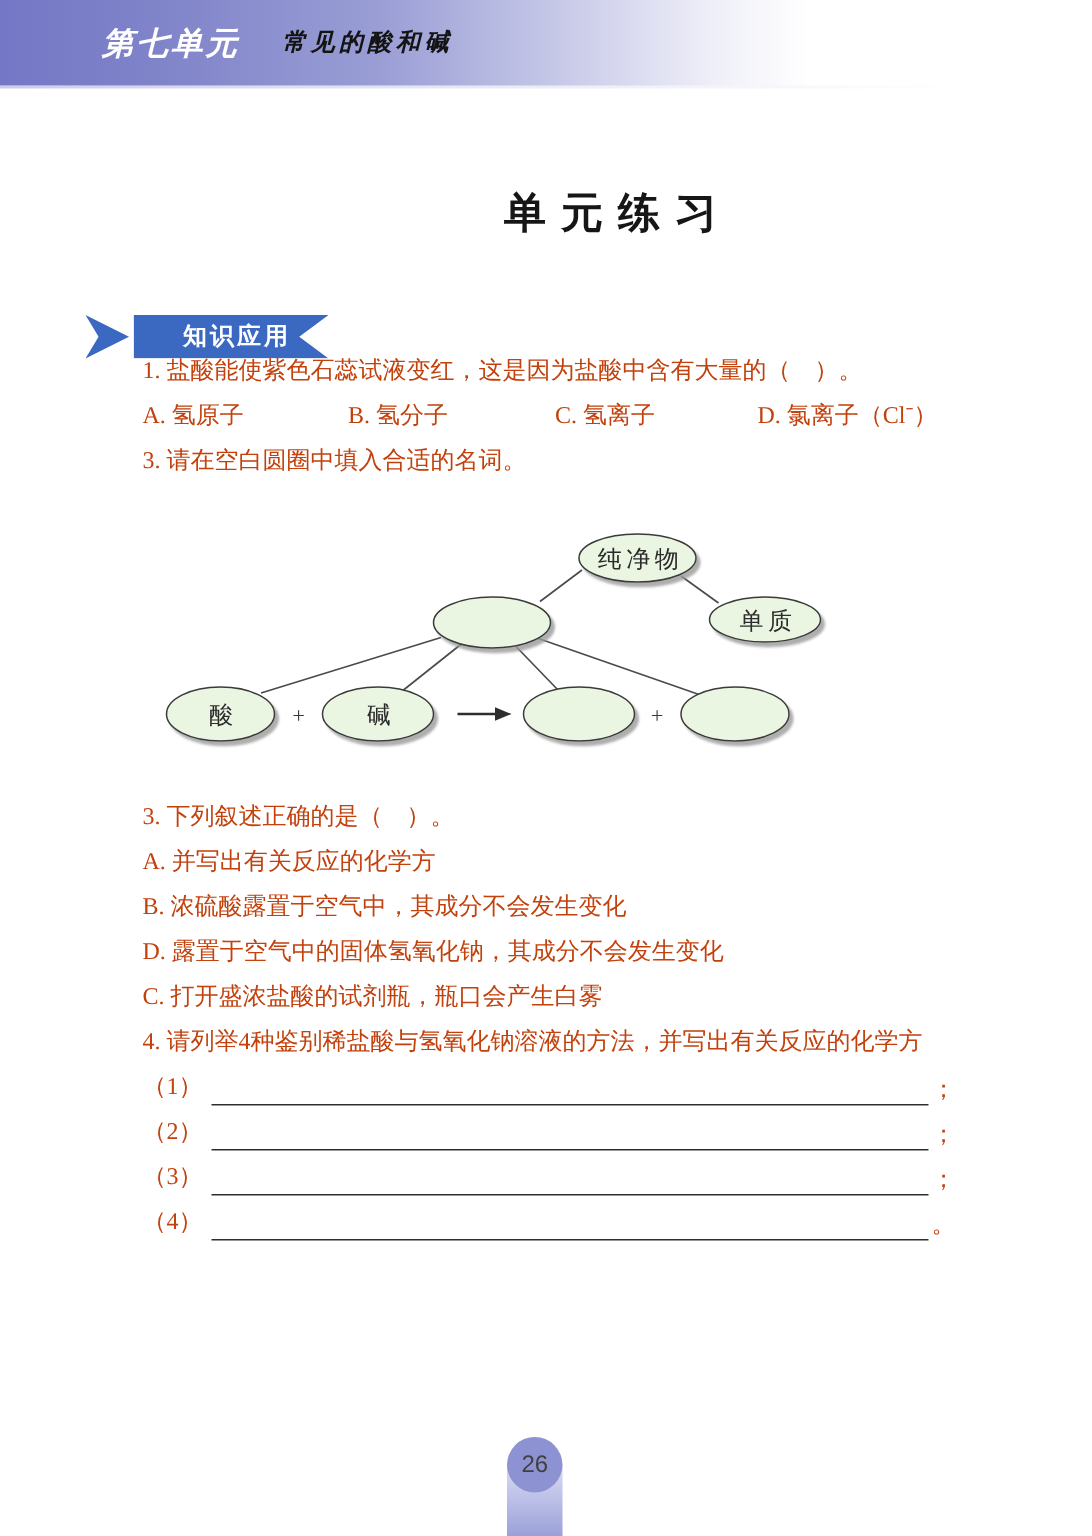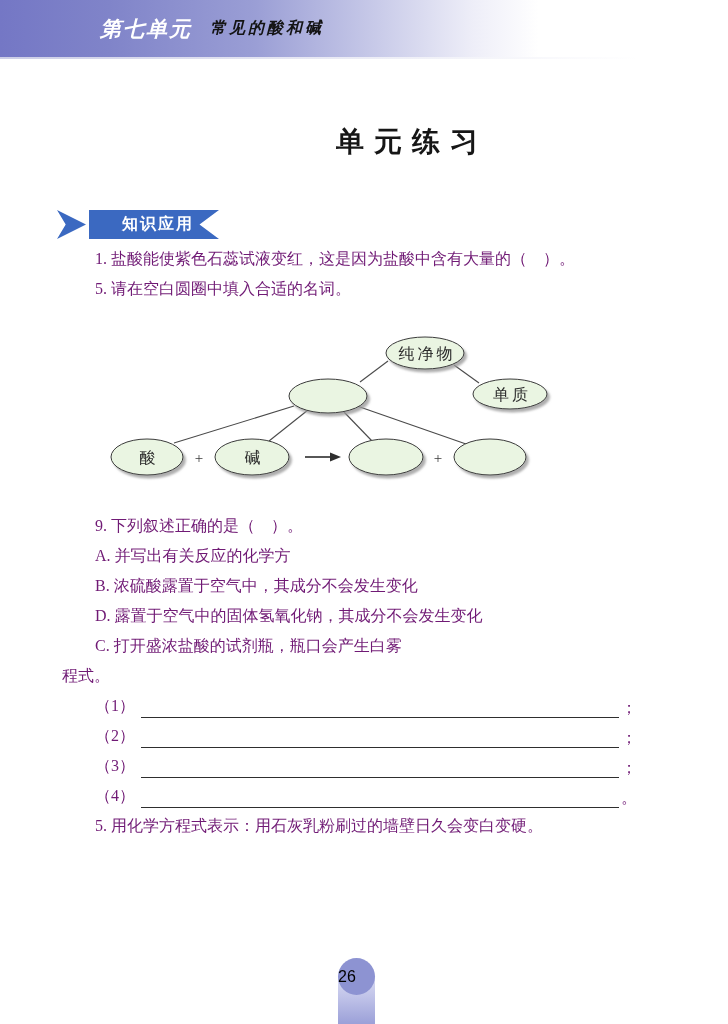--- a/index.html
+++ b/index.html
@@ -14,21 +14,21 @@
   .header {
     position:absolute; top:0; left:0; width:728px; height:57px;
     background:linear-gradient(90deg,#7477c5 0%,#8084c9 15%,#9a9ed5 35%,#c9cbe9 52%,#eeeef8 65%,#ffffff 74%);
   }
   .header-edge {
     position:absolute; top:57px; left:0; width:640px; height:2px;
     background:linear-gradient(90deg,rgba(110,115,185,0.35) 0%,rgba(110,115,185,0.12) 60%,rgba(110,115,185,0) 100%);
   }
   .header-inner {
     position:absolute; left:68px; top:0; height:57px;
-    display:flex; align-items:center; gap:18px;margin-left:32px;
+    display:flex; align-items:center; gap:28px;
   }
   .unit-label {
     color:#ffffff; font-weight:bold; font-style:italic;
     font-size:21px; letter-spacing:2px; white-space:nowrap;
   }
   .unit-title {
     color:#141414; font-weight:bold; font-style:italic;
     font-size:16px; letter-spacing:3px; white-space:nowrap;
   }
 
@@ -48,22 +48,22 @@
   .banner-ribbon {
     margin-left:3px; width:130px; height:29px; background:#3b69c1;
     clip-path:polygon(0 0, 100% 0, 85% 50%, 100% 100%, 0 100%);
     display:flex; align-items:center; padding-left:33px;
     color:#ffffff; font-family:"Liberation Sans", sans-serif;
     font-size:16px; font-weight:bold; letter-spacing:2px;text-align:right;
   }
 
   
   .content {
-    position:absolute; left:62px; top:244px; width:604px;
-    font-size:16px; line-height:30px; color:#701a75;
+    position:absolute; left:62px; top:233px; width:604px;
+    font-size:16px; line-height:30px; color:#c2410c;
   }
   .line { height:30px; white-space:nowrap; }
   .indent { padding-left:33px; }
   .options-row { position:relative; height:30px; }
   .options-row span { position:absolute; top:0; white-space:nowrap; }
   .opt-a { left:33px; } .opt-b { left:170px; } .opt-c { left:308px; } .opt-d { left:443px; }
 
   .diagram-svg { display:block; width:604px; height:207px; }
   .diagram-svg text {
     font-family:"Liberation Serif", serif; font-size:16px;
@@ -77,22 +77,22 @@
   .blank-punct { margin-left:2px; align-self:flex-end; line-height:26px; }
 
   
   .page-tab-ribbon {
     position:absolute; left:338px; top:976px; width:37px; height:48px;
     background:linear-gradient(180deg,#d9dbf2 0%,#bfc2e8 45%,#9ba0d8 100%);
   }
   .page-num-circle {
     position:absolute; left:338px; top:958px; width:37px; height:37px;
     border-radius:50%; background:#8d93d2;
-    display:flex; align-items:center; 
-    font-family:"Liberation Sans", sans-serif; font-size:16px; color:#000000;
+    display:flex; align-items:center; justify-content:center;
+    font-family:"Liberation Sans", sans-serif; font-size:16px; color:#404040;
   }
 </style>
 </head>
 <body>
 
 <div class="page">
 
   <div class="header">
     <div class="header-inner">
       <span class="unit-label">第七单元</span>
@@ -107,22 +107,28 @@
     <div class="banner-chevron"></div>
     <div class="banner-ribbon">
       <span>知识应用</span>
     </div>
   </div>
 
   <div class="content">
 
     <div class="line indent">1. 盐酸能使紫色石蕊试液变红，这是因为盐酸中含有大量的（　）。</div>
 
-
-    <div class="line indent">5. 请在空白圆圈中填入合适的名词。</div>
+    <div class="options-row">
+      <span class="opt-a">A. 氢原子</span>
+      <span class="opt-b">B. 氢分子</span>
+      <span class="opt-c">C. 氢离子</span>
+      <span class="opt-d">D. 氯离子（Cl⁻）</span>
+    </div>
+
+    <div class="line indent">3. 请在空白圆圈中填入合适的名词。</div>
 
     <svg class="diagram-svg" viewBox="0 0 604 207">
       <defs>
         <filter id="ds" x="-20%" y="-20%" width="150%" height="160%">
           <feDropShadow dx="2.5" dy="3" stdDeviation="0.8" flood-color="#9a9a9a" flood-opacity="0.8"></feDropShadow>
         </filter>
       </defs>
 
       <g stroke="#4a4a4a" stroke-width="1.1">
         <line x1="298" y1="78" x2="326" y2="57"></line>
@@ -150,27 +156,27 @@
       <text x="192" y="159">碱</text>
 
       <text x="137" y="159" class="plus-sign">+</text>
       <text x="376" y="159" class="plus-sign">+</text>
       <g>
         <line x1="243" y1="153" x2="269" y2="153" stroke="#2e2e2e" stroke-width="1.6"></line>
         <polygon points="268,148.5 279,153 268,157.5" fill="#2e2e2e"></polygon>
       </g>
     </svg>
 
-    <div class="line indent">9. 下列叙述正确的是（　）。</div>
+    <div class="line indent">3. 下列叙述正确的是（　）。</div>
     <div class="line indent">A. 并写出有关反应的化学方</div>
     <div class="line indent">B. 浓硫酸露置于空气中，其成分不会发生变化</div>
     <div class="line indent">D. 露置于空气中的固体氢氧化钠，其成分不会发生变化</div>
     <div class="line indent">C. 打开盛浓盐酸的试剂瓶，瓶口会产生白雾</div>
 
-    <div class="line">程式。</div>
+    <div class="line indent">4. 请列举4种鉴别稀盐酸与氢氧化钠溶液的方法，并写出有关反应的化学方</div>
 
     <div class="blank-row">
       <span class="blank-label">（1）</span>
       <span class="blank-line"></span>
       <span class="blank-punct">；</span>
     </div>
     <div class="blank-row">
       <span class="blank-label">（2）</span>
       <span class="blank-line"></span>
       <span class="blank-punct">；</span>
@@ -179,21 +185,20 @@
       <span class="blank-label">（3）</span>
       <span class="blank-line"></span>
       <span class="blank-punct">；</span>
     </div>
     <div class="blank-row">
       <span class="blank-label">（4）</span>
       <span class="blank-line"></span>
       <span class="blank-punct">。</span>
     </div>
 
-    <div class="line indent">5. 用化学方程式表示：用石灰乳粉刷过的墙壁日久会变白变硬。</div>
 
   </div>
 
   <div class="page-tab-ribbon"></div>
   <div class="page-num-circle">
     <span>26</span>
   </div>
 
 </div>
 

